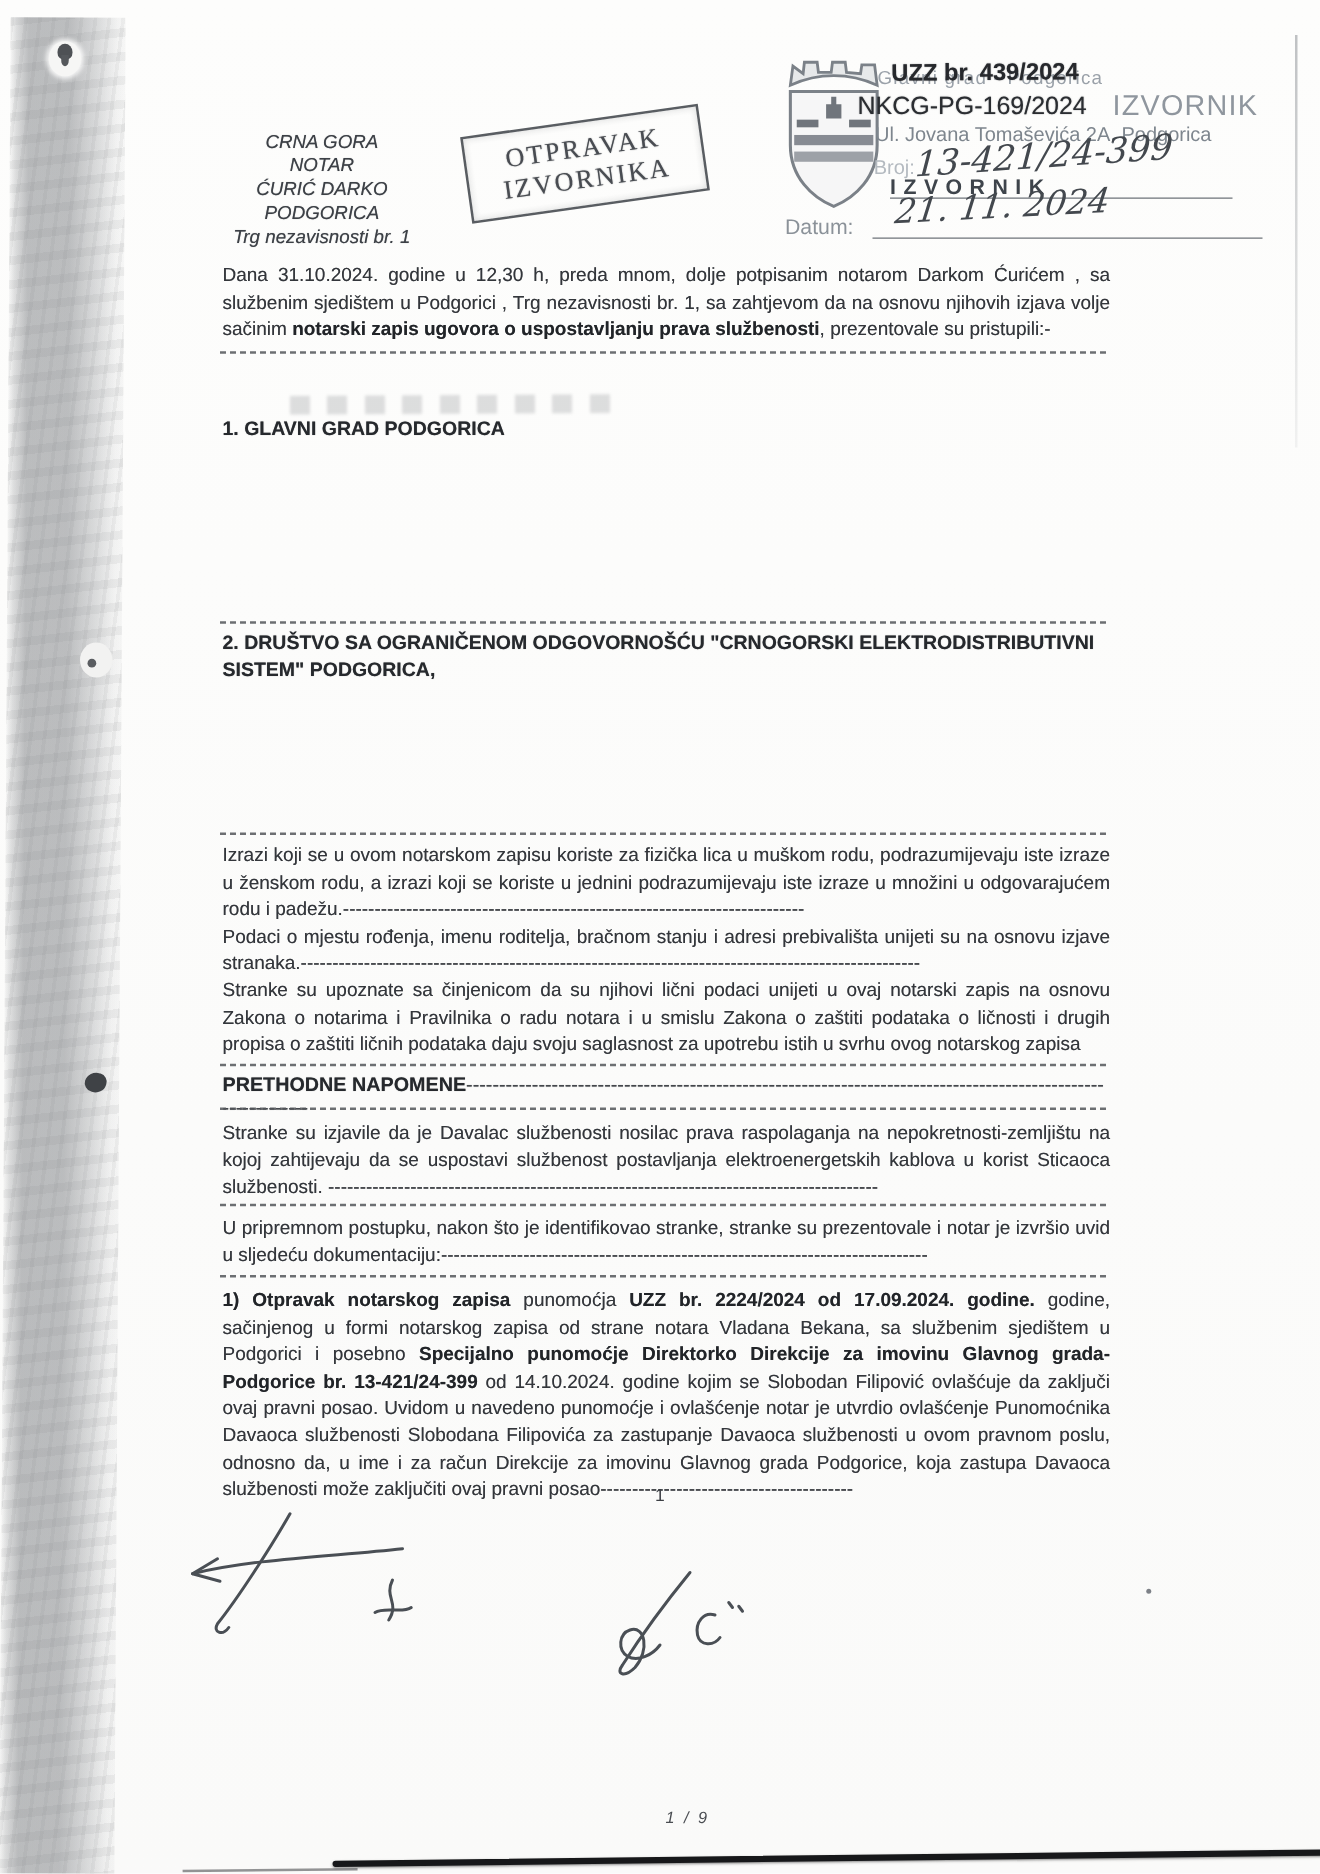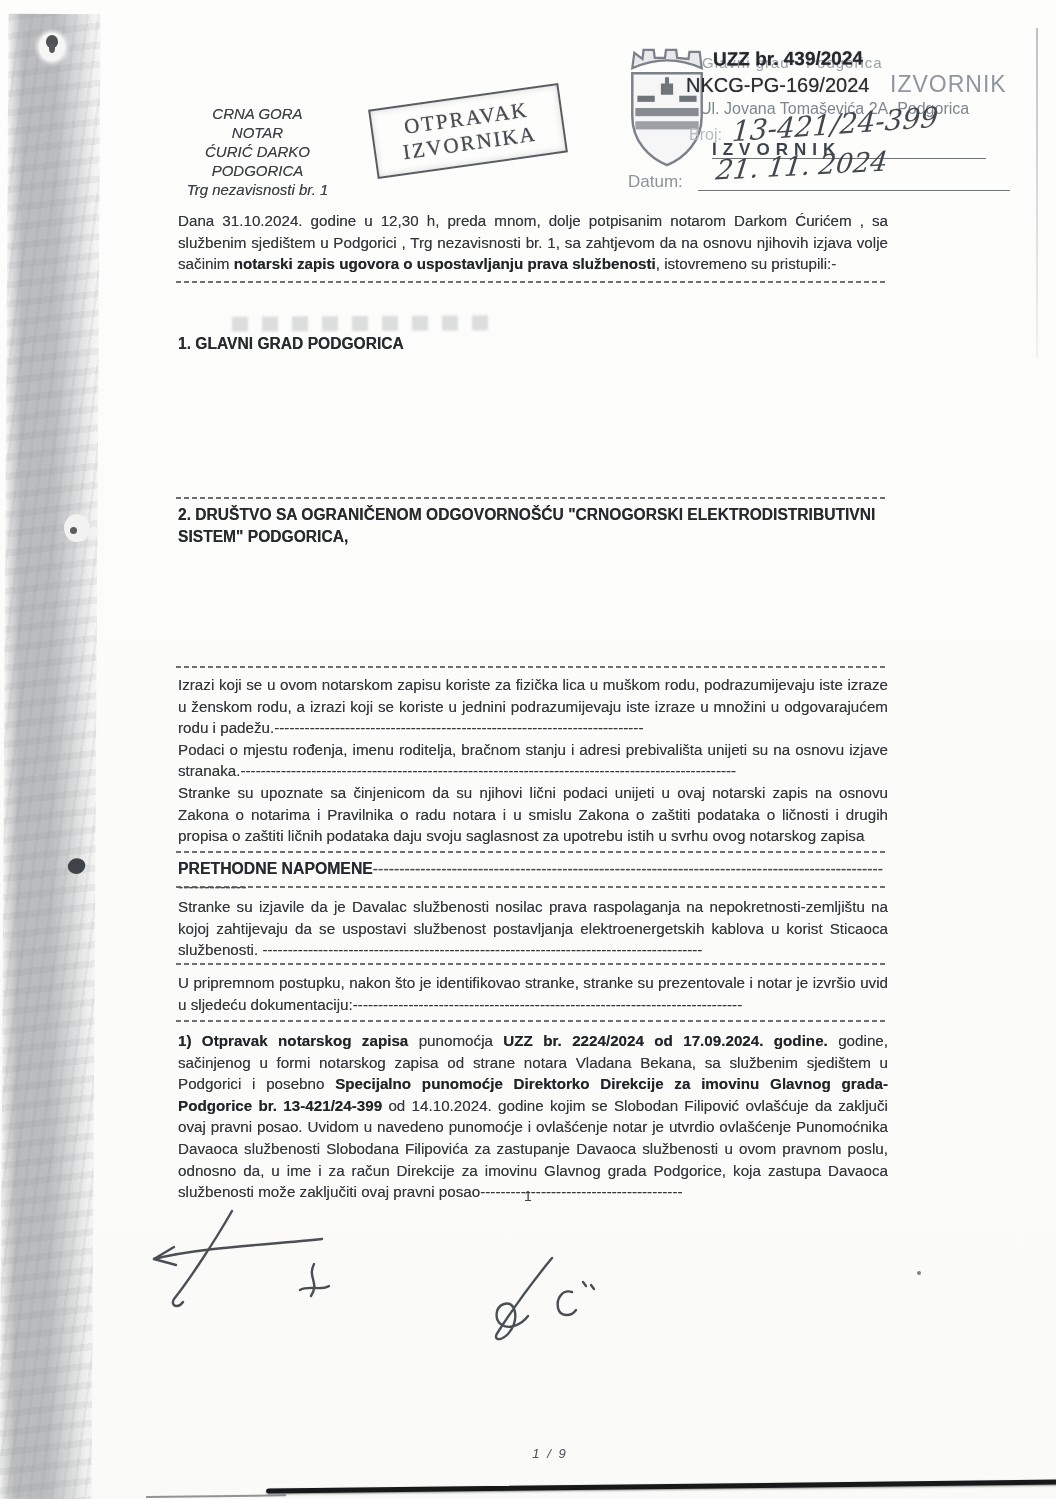--- a/index.html
+++ b/index.html
@@ -43,21 +43,21 @@
   
   .registry{position:absolute;left:612px;top:38px;width:432px;height:170px;}
   .registry .coa{position:absolute;left:6px;top:6px;}
   .r-city{position:absolute;left:90px;top:16px;font-size:15px;color:#9aa1a9;letter-spacing:1px;white-space:nowrap;}
   .r-uzz{position:absolute;left:101px;top:10px;font-size:19px;font-weight:bold;color:#26282c;white-space:nowrap;
     text-shadow:0 0 1px rgba(30,32,36,.6);transform:rotate(-.4deg);}
   .r-prot{position:absolute;left:74px;top:36px;font-size:20px;font-weight:normal;color:#2a2d31;white-space:nowrap;
     text-shadow:0 0 1px rgba(30,32,36,.6);}
   .r-imov{position:absolute;left:278px;top:33px;font-size:23px;color:#8f969e;letter-spacing:1px;white-space:nowrap;}
   .r-addr{position:absolute;left:88px;top:62px;font-size:16px;color:#7e868e;white-space:nowrap;}
-  .r-broj-label{position:absolute;left:77px;top:88px;font-size:16px;color:#b4bac0;}
+  .r-broj-label{position:absolute;left:87px;top:88px;font-size:16px;color:#b4bac0;}
   .r-broj-hw{position:absolute;left:120px;top:70px;font-size:28px;color:#43484e;white-space:nowrap;
     font-family:"DejaVu Serif","Liberation Serif",serif;font-style:italic;transform:rotate(-4deg) skewX(-8deg);}
   .r-izvornik{position:absolute;left:100px;top:102px;font-size:17px;font-weight:bold;letter-spacing:6px;color:#3e444b;white-space:nowrap;text-align:right;}
   .r-broj-line{position:absolute;left:100px;top:120px;width:274px;height:1px;background:#6d7379;}
   .r-date-hw{position:absolute;left:104px;top:112px;font-size:27px;color:#43484e;white-space:nowrap;
     font-family:"DejaVu Serif","Liberation Serif",serif;font-style:italic;transform:rotate(-3deg) skewX(-10deg);}
   .r-datum-label{position:absolute;left:16px;top:134px;font-size:17px;color:#8b9299;}
   .r-datum-line{position:absolute;left:86px;top:152px;width:312px;height:1px;background:#6d7379;}
   
   .bodytext{position:absolute;left:178px;width:710px;font-size:15.2px;line-height:21.6px;
@@ -121,21 +121,21 @@
     <div class="r-broj-hw">13-421/24-399</div>
     <div class="r-izvornik">IZVORNIK</div>
     <div class="r-broj-line"></div>
     <div class="r-date-hw">21. 11. 2024</div>
     <div class="r-datum-label">Datum:</div>
     <div class="r-datum-line"></div>
   </div>
 
   <div class="bodytext" style="top:210px;">
     <p>
-      <span>Dana 31.10.2024. godine u 12,30 h, preda mnom, dolje potpisanim notarom Darkom Ćurićem , sa službenim sjedištem u Podgorici , Trg nezavisnosti br. 1, sa zahtjevom da na osnovu njihovih izjava volje sačinim </span><b>notarski zapis ugovora o uspostavljanju prava službenosti</b><span>, istovremeno su pristupili:-</span>
+      <span>Dana 31.10.2024. godine u 12,30 h, preda mnom, dolje potpisanim notarom Darkom Ćurićem , sa službenim sjedištem u Podgorici , Trg nezavisnosti br. 1, sa zahtjevom da na osnovu njihovih izjava volje sačinim </span><b>notarski zapis ugovora o uspostavljanju prava službenosti</b><span>, prezentovale su pristupili:-</span>
     </p>
   </div>
   <div class="sep" style="top:281px;"></div>
 
   <div class="heading" style="top:292px;margin-top:43px;">1. GLAVNI GRAD PODGORICA</div>
   <div class="redacted"></div>
 
   <div class="sep" style="top:497px;"></div>
   <div class="heading" style="top:504px;line-height:22px;">2. DRUŠTVO SA OGRANIČENOM ODGOVORNOŠĆU "CRNOGORSKI ELEKTRODISTRIBUTIVNI SISTEM" PODGORICA,</div>
 

